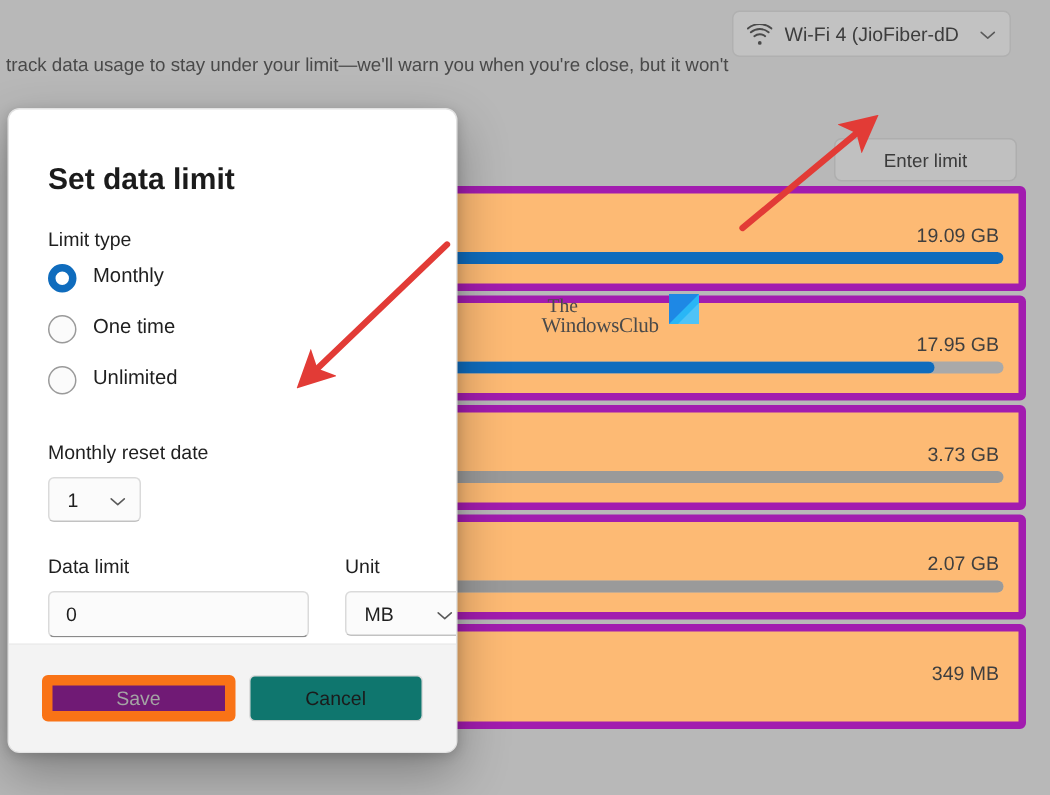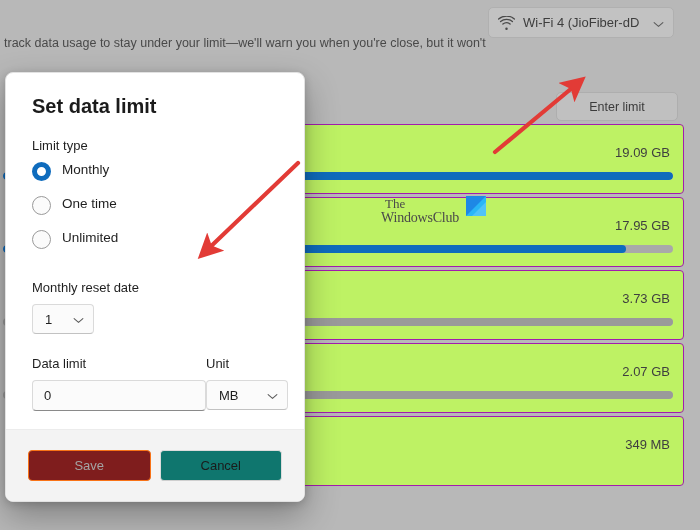--- a/index.html
+++ b/index.html
@@ -65,22 +65,22 @@
 
   
   #usage-list {
     position: absolute;
     left: 292px; top: 124px;
     width: 392px;
   }
   .usage-row {
     position: relative;
     height: 70px;
-    background: #bef264;
-    border: 1px solid #a21caf;
+    background: #fdba74;
+    border: 5px solid #a21caf;
     border-radius: 4px;
     margin-bottom: 3px;
   }
   .usage-amount {
     position: absolute;
     right: 13px; top: 20px;
     font-size: 13px;
     color: #3f3f3f;
     white-space: nowrap;
   }
@@ -95,21 +95,21 @@
   .usage-fill {
     height: 100%;
     border-radius: 4px;
     background: #0f6cbd;
   }
   .usage-fill.muted { background: #9a9a9a; }
 
   
   #watermark {
     position: absolute;
-    left: 381px; top: 196px;
+    left: 361px; top: 196px;
     width: 126px; height: 42px;
     pointer-events: none;
   }
   #watermark .wm-the {
     position: absolute; left: 4px; top: 0px;
     font-size: 13px; color: #4a4a4a;
     font-family: "Liberation Serif", serif;
   }
   #watermark .wm-club {
     position: absolute; left: 0px; top: 14px;
@@ -126,21 +126,21 @@
   #dialog {
     position: absolute;
     left: 5px; top: 72px;
     width: 300px; height: 430px;
     background: #ffffff;
     border: 1px solid #e2e2e2;
     border-radius: 8px;
     box-shadow: 0 14px 34px rgba(0,0,0,0.30), 0 2px 8px rgba(0,0,0,0.16);
     overflow: hidden;
   }
-  .dlg-body { padding: 22px 26px 0 26px; }
+  .dlg-body { padding: 36px 26px 0 26px; }
   .dlg-title {
     font-size: 20px;
     font-weight: 600;
     color: #1b1b1b;
     margin-bottom: 20px;
   }
   .field-label {
     font-size: 13px;
     color: #1f1f1f;
     margin-bottom: 9px;
@@ -179,20 +179,21 @@
     justify-content: space-between;
     padding: 0 9px 0 12px;
     font-size: 13px;
     color: #1f1f1f;
   }
   .combo.reset-date { width: 62px; }
   .combo.unit { width: 82px; }
 
   .row-2col {
     display: flex;
+    gap: 24px;
     align-items: flex-start;
     margin-top: 22px;
   }
   .col-limit { width: 174px; }
   .text-input {
     width: 174px; height: 31px;
     border: 1px solid #dadada;
     border-bottom: 1.6px solid #8a8a8a;
     border-radius: 4px;
     background: #fbfbfb;
@@ -214,22 +215,22 @@
     padding: 0 22px;
   }
   .dlg-btn {
     flex: 1 1 0;
     height: 31px;
     border-radius: 4px;
     display: flex; align-items: center; justify-content: center;
     font-size: 13px;
   }
   .dlg-btn.save {
-    background: #7f1d1d;
-    border: 1px solid #f97316;
+    background: #701a75;
+    border: 7px solid #f97316;
     color: #a4a4a4;
   }
   .dlg-btn.cancel {
     background: #0f766e;
     border: 1px solid #dcdcdc;
     border-bottom-color: #cfcfcf;
     color: #1b1b1b;
   }
 
   

